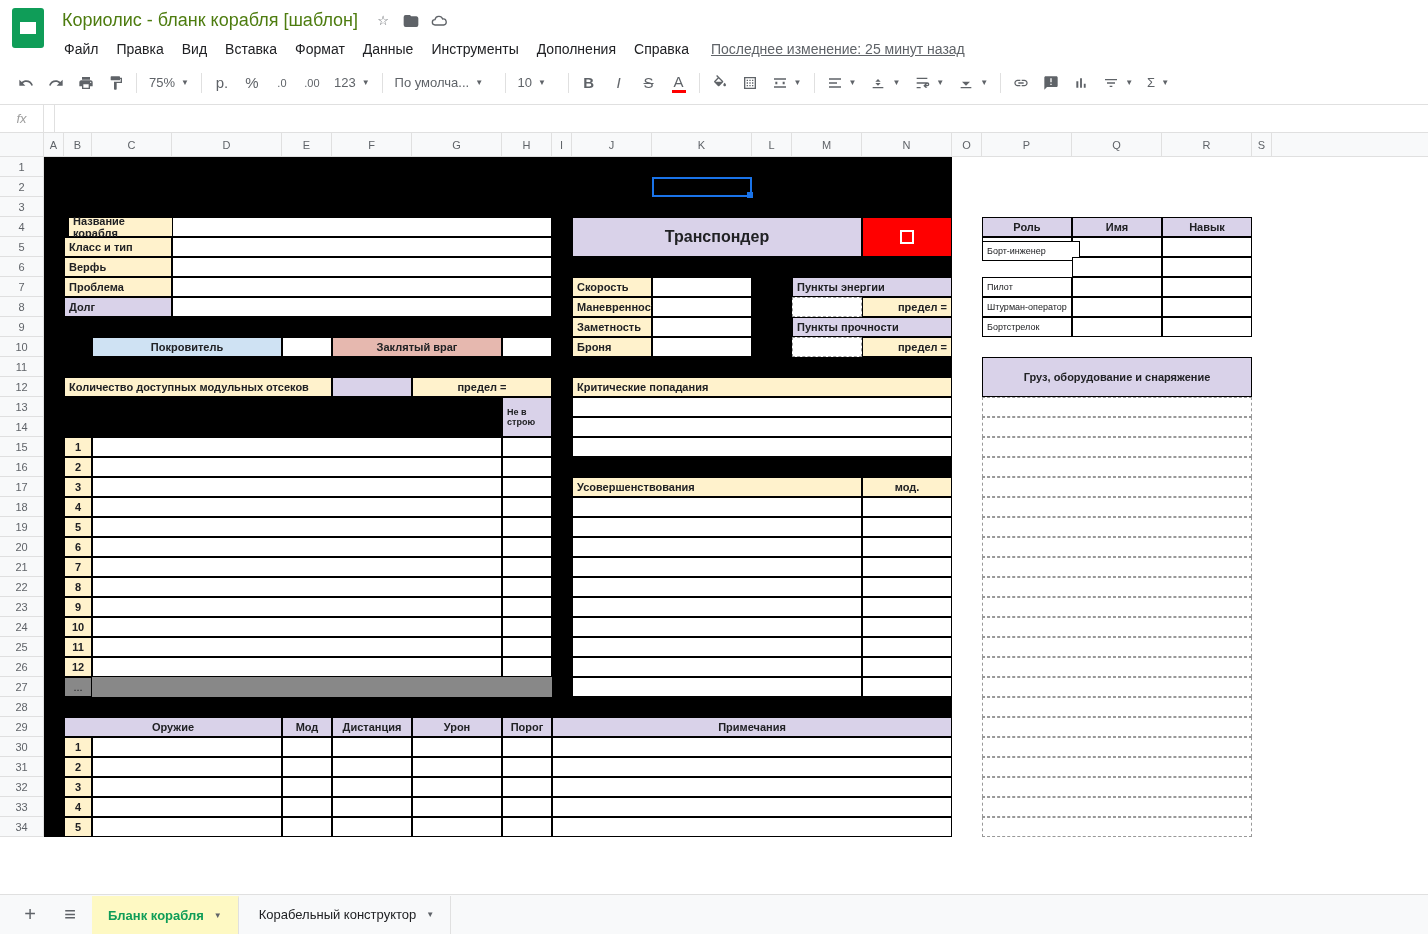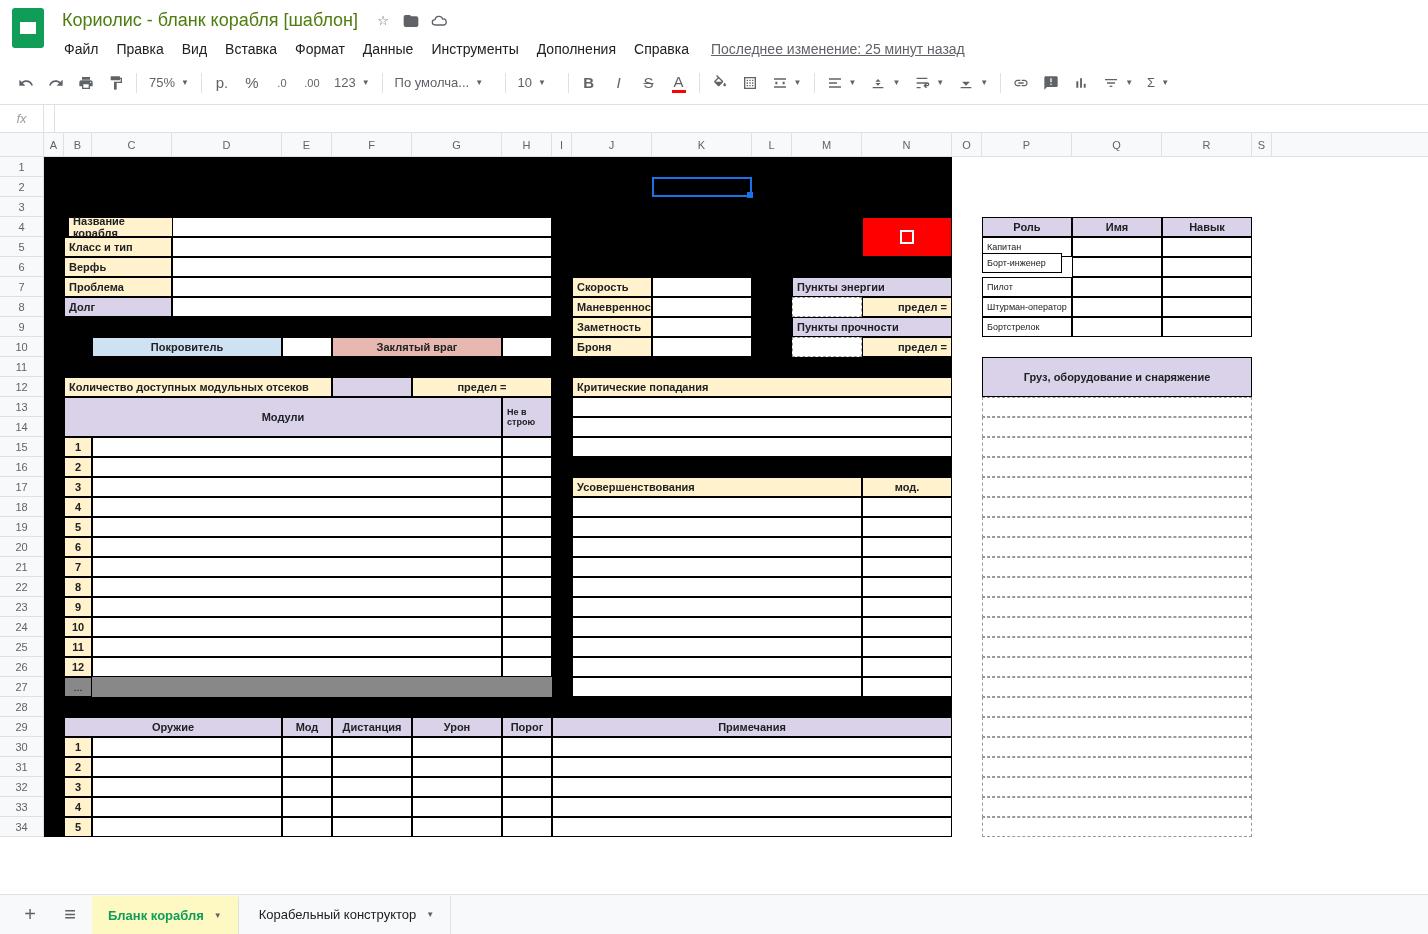--- a/index.html
+++ b/index.html
@@ -301,20 +301,21 @@
       <div class="cell hdr-yellow" style="left: 20px; top: 100px; width: 108px; height: 20px;">Верфь</div>
       <div class="cell" style="left: 128px; top: 100px; width: 380px; height: 20px;"></div>
       <div class="cell hdr-yellow" style="left: 20px; top: 120px; width: 108px; height: 20px;">Проблема</div>
       <div class="cell" style="left: 128px; top: 120px; width: 380px; height: 20px;"></div>
       <div class="cell hdr-purple" style="left: 20px; top: 140px; width: 108px; height: 20px;">Долг</div>
       <div class="cell" style="left: 128px; top: 140px; width: 380px; height: 20px;"></div>
       <div class="cell hdr-blue" style="left: 48px; top: 180px; width: 190px; height: 20px;">Покровитель</div>
       <div class="cell" style="left: 238px; top: 180px; width: 50px; height: 20px;"></div>
       <div class="cell hdr-red-light" style="left: 288px; top: 180px; width: 170px; height: 20px;">Заклятый враг</div>
       <div class="cell" style="left: 458px; top: 180px; width: 50px; height: 20px;"></div>
+      <div class="transponder-box" style="left: 528px; top: 60px; width: 290px; height: 40px;">Транспондер</div>
       <div class="red-box" style="left: 818px; top: 60px; width: 90px; height: 40px;">
         <div class="red-square"></div>
       </div>
       <div class="cell hdr-yellow" style="left: 528px; top: 120px; width: 80px; height: 20px;">Скорость</div>
       <div class="cell" style="left: 608px; top: 120px; width: 100px; height: 20px;"></div>
       <div class="cell hdr-yellow" style="left: 528px; top: 140px; width: 80px; height: 20px;">Маневренность</div>
       <div class="cell" style="left: 608px; top: 140px; width: 100px; height: 20px;"></div>
       <div class="cell hdr-yellow" style="left: 528px; top: 160px; width: 80px; height: 20px;">Заметность</div>
       <div class="cell" style="left: 608px; top: 160px; width: 100px; height: 20px;"></div>
       <div class="cell hdr-yellow" style="left: 528px; top: 180px; width: 80px; height: 20px;">Броня</div>
@@ -324,21 +325,21 @@
       <div class="cell hdr-yellow" style="left: 818px; top: 140px; width: 90px; height: 20px; justify-content: flex-end;">предел =</div>
       <div class="cell hdr-purple" style="left: 748px; top: 160px; width: 160px; height: 20px;">Пункты прочности</div>
       <div class="cell dashed" style="left: 748px; top: 180px; width: 70px; height: 20px;"></div>
       <div class="cell hdr-yellow" style="left: 818px; top: 180px; width: 90px; height: 20px; justify-content: flex-end;">предел =</div>
       <div class="cell hdr-purple center" style="left: 938px; top: 60px; width: 90px; height: 20px;">Роль</div>
       <div class="cell hdr-purple center" style="left: 1028px; top: 60px; width: 90px; height: 20px;">Имя</div>
       <div class="cell hdr-purple center" style="left: 1118px; top: 60px; width: 90px; height: 20px;">Навык</div>
       <div class="cell" style="left: 938px; top: 80px; width: 90px; height: 20px; font-size: 9px;">Капитан</div>
       <div class="cell" style="left: 1028px; top: 80px; width: 90px; height: 20px;"></div>
       <div class="cell" style="left: 1118px; top: 80px; width: 90px; height: 20px;"></div>
-      <div class="cell" style="left: 938px; top: 96px; width: 80px; height: 20px; font-size: 9px;">Борт-инженер</div>
+      <div class="cell" style="left: 938px; top: 84px; width: 98px; height: 20px; font-size: 9px;">Борт-инженер</div>
       <div class="cell" style="left: 1028px; top: 100px; width: 90px; height: 20px;"></div>
       <div class="cell" style="left: 1118px; top: 100px; width: 90px; height: 20px;"></div>
       <div class="cell" style="left: 938px; top: 120px; width: 90px; height: 20px; font-size: 9px;">Пилот</div>
       <div class="cell" style="left: 1028px; top: 120px; width: 90px; height: 20px;"></div>
       <div class="cell" style="left: 1118px; top: 120px; width: 90px; height: 20px;"></div>
       <div class="cell" style="left: 938px; top: 140px; width: 90px; height: 20px; font-size: 9px;">Штурман-оператор</div>
       <div class="cell" style="left: 1028px; top: 140px; width: 90px; height: 20px;"></div>
       <div class="cell" style="left: 1118px; top: 140px; width: 90px; height: 20px;"></div>
       <div class="cell" style="left: 938px; top: 160px; width: 90px; height: 20px; font-size: 9px;">Бортстрелок</div>
       <div class="cell" style="left: 1028px; top: 160px; width: 90px; height: 20px;"></div>
@@ -362,21 +363,20 @@
       <div class="cell dashed" style="left: 938px; top: 540px; width: 270px; height: 20px;"></div>
       <div class="cell dashed" style="left: 938px; top: 560px; width: 270px; height: 20px;"></div>
       <div class="cell dashed" style="left: 938px; top: 580px; width: 270px; height: 20px;"></div>
       <div class="cell dashed" style="left: 938px; top: 600px; width: 270px; height: 20px;"></div>
       <div class="cell dashed" style="left: 938px; top: 620px; width: 270px; height: 20px;"></div>
       <div class="cell dashed" style="left: 938px; top: 640px; width: 270px; height: 20px;"></div>
       <div class="cell dashed" style="left: 938px; top: 660px; width: 270px; height: 20px;"></div>
       <div class="cell hdr-yellow" style="left: 20px; top: 220px; width: 268px; height: 20px;">Количество доступных модульных отсеков</div>
       <div class="cell hdr-purple" style="left: 288px; top: 220px; width: 80px; height: 20px;"></div>
       <div class="cell hdr-yellow center" style="left: 368px; top: 220px; width: 140px; height: 20px;">предел =</div>
-      <div class="cell hdr-purple center" style="left: 20px; top: 240px; width: 438px; height: 40px;">Модули</div>
       <div class="cell hdr-purple center" style="left: 458px; top: 240px; width: 50px; height: 40px; font-size: 9px;">Не в строю</div>
       <div class="cell hdr-yellow center" style="left: 20px; top: 280px; width: 28px; height: 20px;">1</div>
       <div class="cell" style="left: 48px; top: 280px; width: 410px; height: 20px;"></div>
       <div class="cell" style="left: 458px; top: 280px; width: 50px; height: 20px;"></div>
       <div class="cell hdr-yellow center" style="left: 20px; top: 300px; width: 28px; height: 20px;">2</div>
       <div class="cell" style="left: 48px; top: 300px; width: 410px; height: 20px;"></div>
       <div class="cell" style="left: 458px; top: 300px; width: 50px; height: 20px;"></div>
       <div class="cell hdr-yellow center" style="left: 20px; top: 320px; width: 28px; height: 20px;">3</div>
       <div class="cell" style="left: 48px; top: 320px; width: 410px; height: 20px;"></div>
       <div class="cell" style="left: 458px; top: 320px; width: 50px; height: 20px;"></div>

